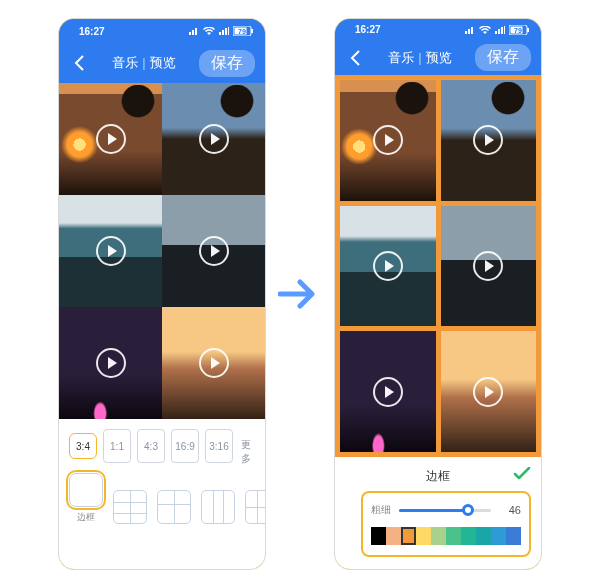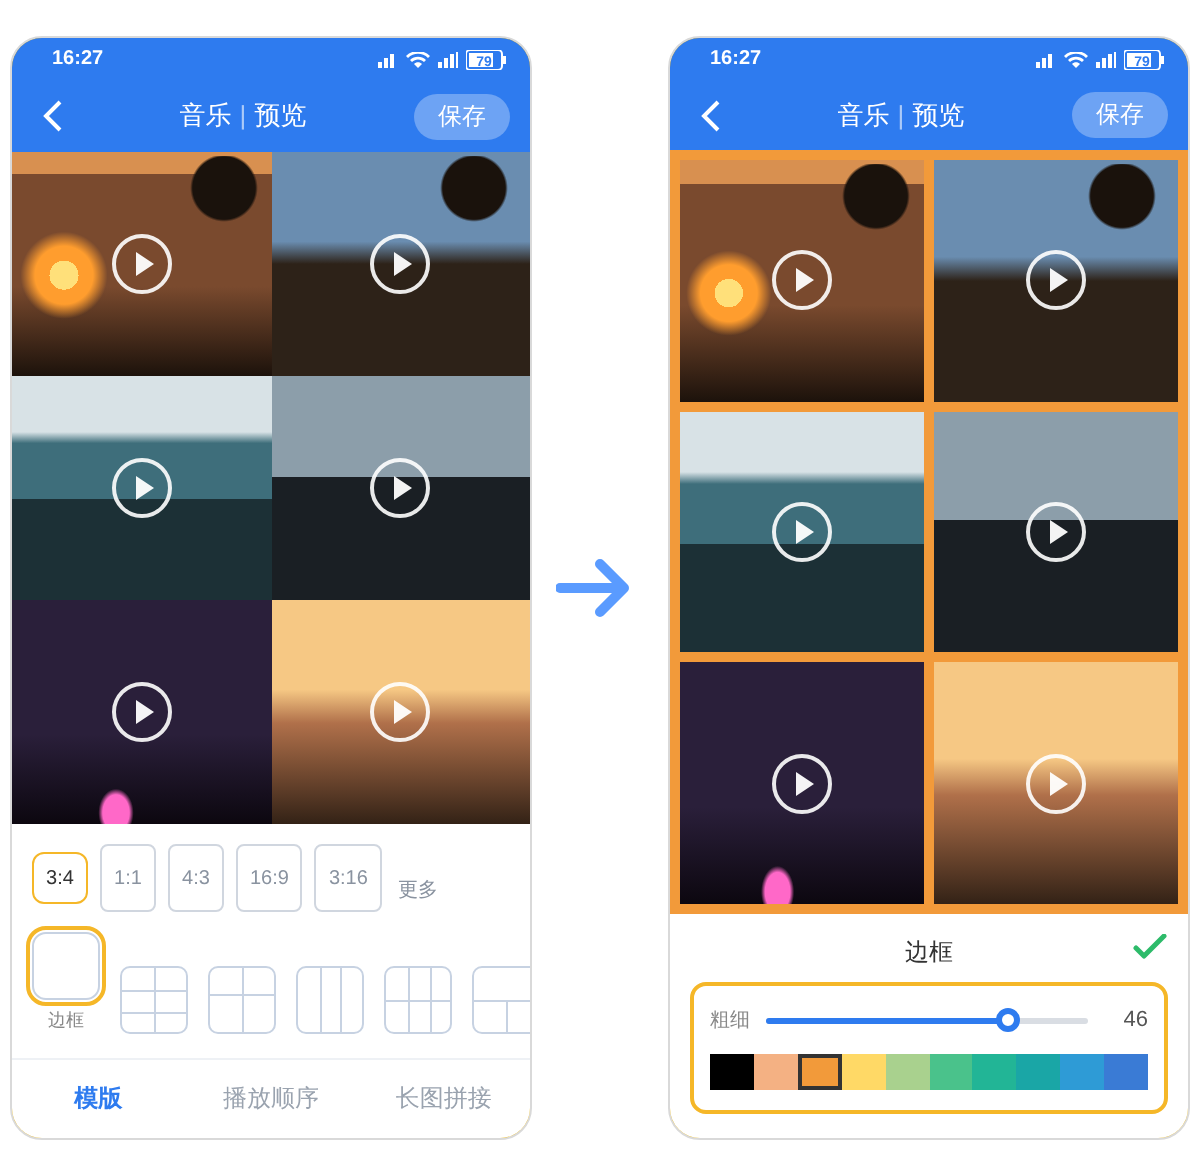--- a/index.html
+++ b/index.html
@@ -7,21 +7,21 @@
     background: #ffffff;
     font-family: -apple-system, "Helvetica Neue", Arial, sans-serif;
     width: 600px;
     height: 588px;
     display: flex;
     align-items: center;
     justify-content: center;
     gap: 12px;
   }
   .phone {
-    width: 261px;
+    width: 208px;
     height: 552px;
     border: 1.5px solid #d9d9d9;
     border-radius: 16px;
     overflow: hidden;
     background: #eab308;
     display: flex;
     flex-direction: column;
     position: relative;
     justify-content: space-between;
   }
@@ -50,21 +50,21 @@
     padding: 0 10px;
     font-size: 14px;
   }
   .back { width: 20px; display:flex; align-items:center; justify-content:center; }
   .htitle { font-size: 13px; }
   .htitle .sep { margin: 0 4px; opacity: .6; }
   .save-btn {
     background: rgba(255,255,255,.3);
     border-radius: 12px;
     padding: 3px 12px;
-    font-size: 12px;
+    font-size: 16px;
   }
   
   .grid-area { background:#000; }
   .vgrid {
     display: grid;
     grid-template-columns: 1fr 1fr;
     grid-template-rows: repeat(3, 1fr);
   }
   .phone-left .vgrid { height: 336px; }
   .phone-right .vgrid {
@@ -154,21 +154,21 @@
   }
   .btab { flex:1; display:flex; align-items:center; justify-content:center; font-size:12px; color:#9aa3af; }
   .btab.active { color:#2e7bef; font-weight:600; }
 
   
   .panel-right { flex:1; background:#fff; padding:8px 10px 12px; display:flex; flex-direction:column; }
   .pr-title-row { display:flex; align-items:center; justify-content:center; position:relative; height:22px; margin-bottom:4px;}
   .pr-title { font-size:12px; color:#333; }
   .pr-check { position:absolute; right:0; color:#2dbb6a; font-size:16px; font-weight:bold;}
   .card {
-    border:2px solid #f5b728; border-radius:8px; padding:10px 8px;
+    border:2px solid #f5b728; border-radius:8px; padding:10px 8px;margin-left:16px;
   }
   .slider-row { display:flex; align-items:center; gap:8px; margin-bottom:10px; }
   .slider-lbl { font-size:10px; color:#888; }
   .slider-track {
     flex:1; height:3px; background:#d9dde3; border-radius:2px; position:relative;
   }
   .slider-fill { position:absolute; left:0; top:0; height:100%; background:#2e7bef; border-radius:2px; width:75%; }
   .slider-thumb {
     position:absolute; top:50%; width:12px; height:12px; border-radius:50%;
     background:#fff; border:3px solid #2e7bef; transform:translate(-50%,-50%); left:75%;
@@ -260,25 +260,20 @@
         </div>
       <div class="layout-item">
           <div class="layout-box lb-3c"></div>
         </div>
       <div class="layout-item">
           <div class="layout-box lb-3x2"></div>
         </div>
       <div class="layout-item">
           <div class="layout-box lb-mix"></div>
         </div>
-    </div>
-    <div class="bottom-tabs">
-      <div class="btab active">模版</div>
-      <div class="btab">播放顺序</div>
-      <div class="btab">长图拼接</div>
     </div>
   </div>
 </div>
 
 <div class="arrow">
   <svg width="44" height="34" viewBox="0 0 44 34">
       <path d="M2 17h30M22 5l12 12-12 12" stroke="#5a9bff" stroke-width="5" fill="none" stroke-linecap="round" stroke-linejoin="round"></path>
     </svg>
 </div>
 

